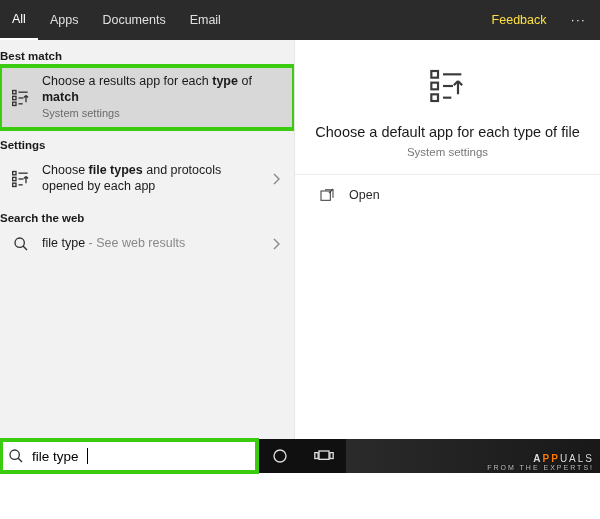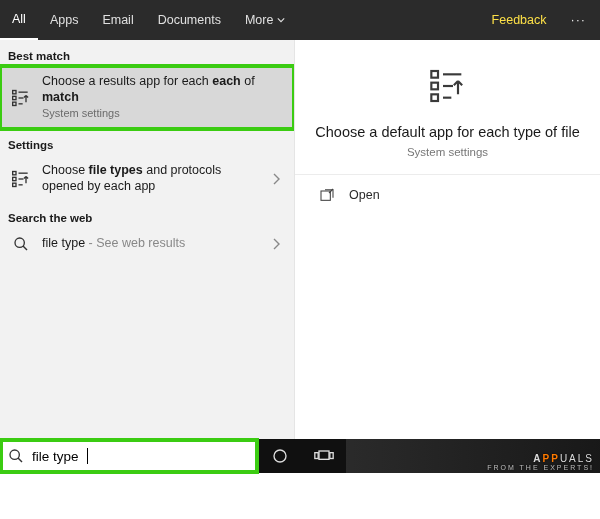--- a/index.html
+++ b/index.html
@@ -14,21 +14,21 @@
   .tabbar .spacer { flex: 1; }
   .tabbar .feedback { padding: 0 10px; color: #fde047; cursor: pointer; }
   .tabbar .dots { padding: 0 14px; color: #e8e8e8; cursor: pointer; letter-spacing: 1px; }
 
   
   .body { flex: 1; display: flex; min-height: 0; }
   .left { width: 295px; border-right: 1px solid #e5e5e5; background: #f2f2f2; display: flex; flex-direction: column; overflow: hidden; }
   .right { flex: 1; background: #fff; display: flex; flex-direction: column; overflow: hidden; }
 
   
-  .sect { padding: 10px 10px 4px 8px; font-size: 11.5px; font-weight: 600; color: #1a1a1a; }
+  .sect { padding: 10px 10px 4px 0; font-size: 11.5px; font-weight: 600; color: #1a1a1a; }
 
   
   .row { display: flex; align-items: center; padding: 8px 10px 8px 10px; gap: 10px; cursor: pointer; position: relative; }
   .row.sel { background: #d8d8d8; }
   .row .ico { width: 22px; display: flex; justify-content: center; color: #333; flex: none; }
   .row .txt { flex: 1; font-size: 12.5px; color: #1a1a1a; line-height: 1.25; }
   .row .txt b { font-weight: 600; }
   .row .sub { font-size: 11px; color: #6b6b6b; margin-top: 2px; }
   .row .chev { color: #888; flex: none; padding-right: 4px; }
 
@@ -60,28 +60,22 @@
   svg { display: block; }
 </style>
 </head>
 <body>
 
 <div class="root">
 
   <div class="tabbar">
     <div class="tab active">All</div>
     <div class="tab">Apps</div>
+    <div class="tab">Documents</div>
     <div class="tab">Email</div>
-    <div class="tab">Documents</div>
-    <div class="tab more">
-      <span>More</span>
-      <svg width="8" height="8" viewBox="0 0 10 10">
-          <path d="M1 3 L5 7 L9 3" stroke="#e0e0e0" stroke-width="1.4" fill="none"></path>
-        </svg>
-    </div>
     <div class="spacer"></div>
     <div class="feedback">Feedback</div>
     <div class="dots">···</div>
   </div>
 
   <div class="body">
     <div class="left">
 
       <div class="sect">Best match</div>
 
@@ -91,21 +85,21 @@
             <rect x="2" y="3" width="4" height="4"></rect>
               <line x1="9" y1="5" x2="20" y2="5"></line>
             <rect x="2" y="10" width="4" height="4"></rect>
               <line x1="9" y1="12" x2="15" y2="12"></line>
             <path d="M18 17 L18 9 M18 9 L15.5 11.5 M18 9 L20.5 11.5"></path>
             <rect x="2" y="17" width="4" height="4"></rect>
               <line x1="9" y1="19" x2="14" y2="19"></line>
           </svg>
         </span>
         <div class="txt">
-          <span>Choose a results app for each </span><b>each</b><span> of </span><b>match</b>
+          <span>Choose a results app for each </span><b>type</b><span> of </span><b>match</b>
           <div class="sub">System settings</div>
         </div>
       </div>
 
       <div class="sect">Settings</div>
 
       <div class="row">
         <span class="ico">
           <svg width="20" height="20" viewBox="0 0 24 24" fill="none" stroke="#333" stroke-width="1.6">
             <rect x="2" y="3" width="4" height="4"></rect>

